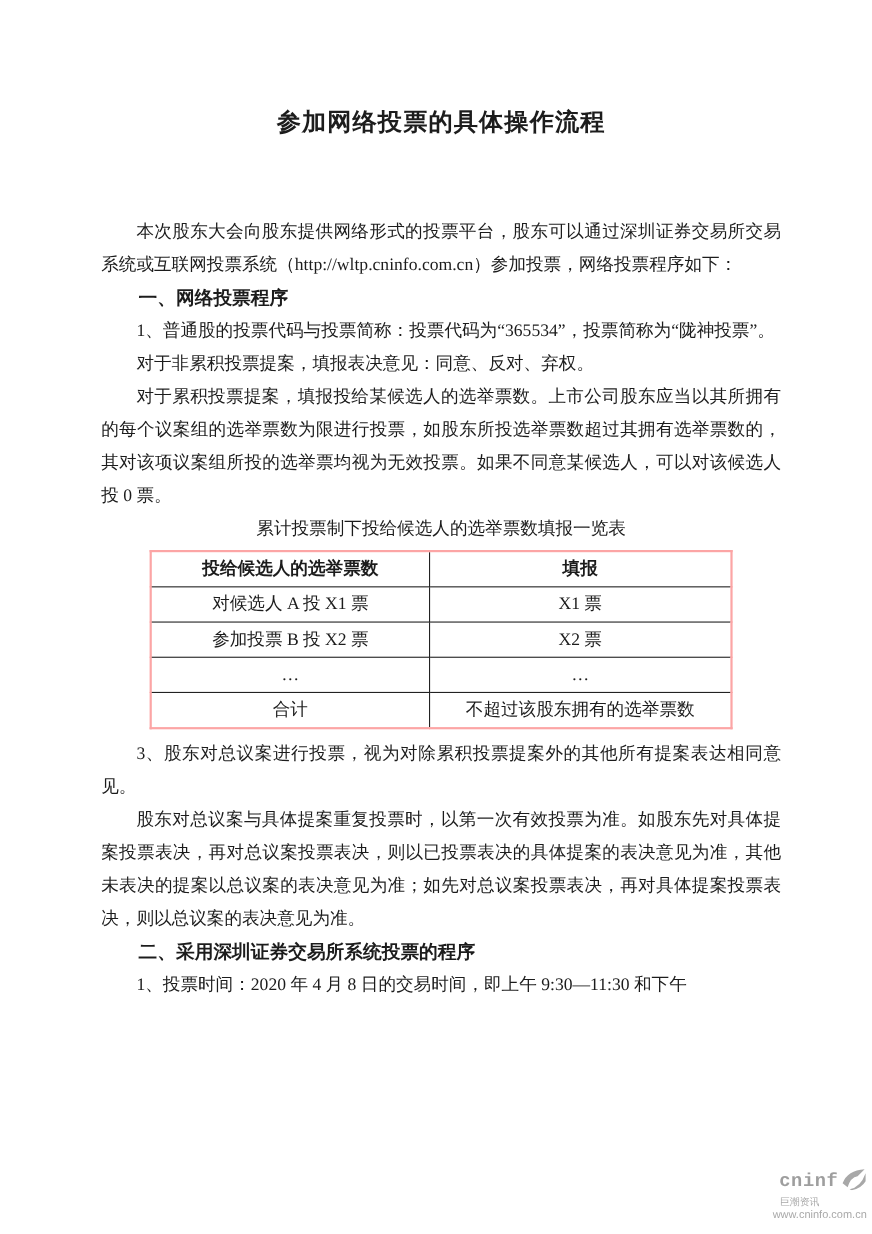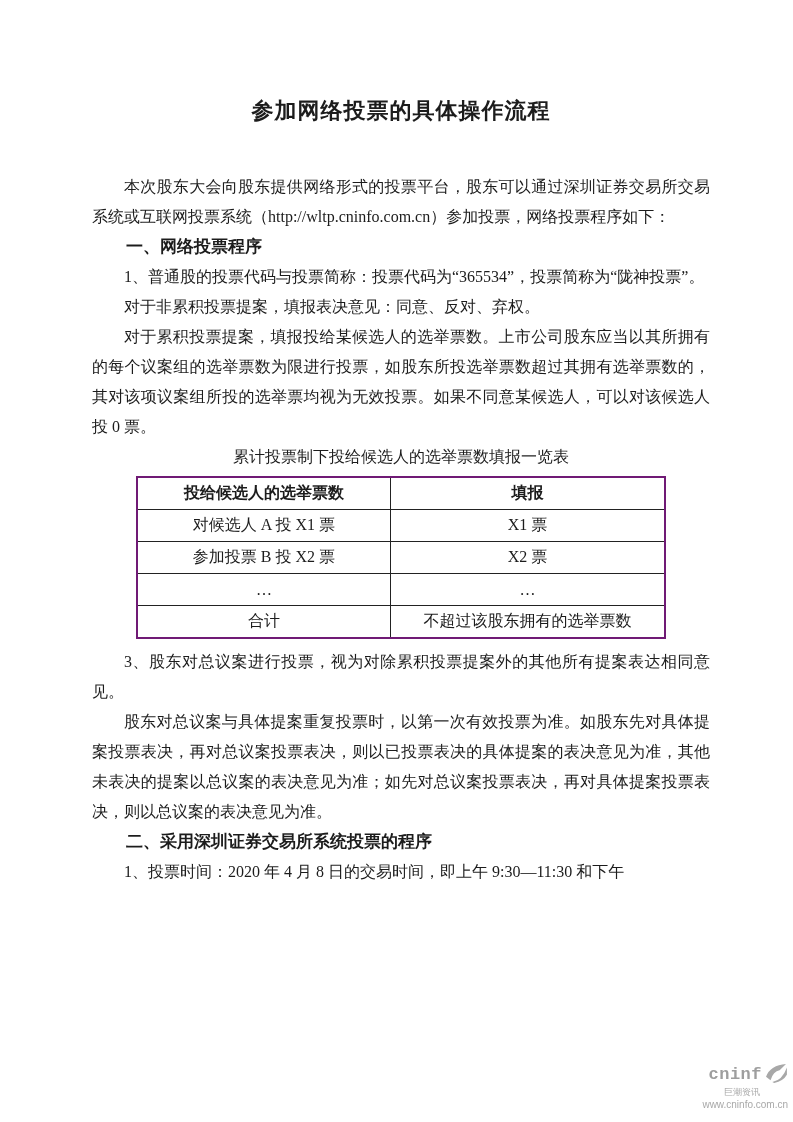--- a/index.html
+++ b/index.html
@@ -9,37 +9,37 @@
     color:#1c1c1c;
   }
   .page { position:relative; width:793px; height:1122px; overflow:hidden; background:#fff; }
   .content { position:absolute; left:92px; top:88px; width:618px; }
 
   .attach { font-size:16px; line-height:30px; margin:0; }
 
   .doc-title {
     font-family:"Liberation Sans","DejaVu Sans",sans-serif;
     font-size:22px; font-weight:bold; text-align:center;
-    line-height:32px; margin:7px 0 45px 0; letter-spacing:1px;
+    line-height:32px; margin:7px 0 69px 0; letter-spacing:1px;
   }
 
   p.body {
     font-size:16px; line-height:30px; margin:0;
     text-align:justify; text-indent:2em;
   }
   h2.sec {
     font-family:"Liberation Sans","DejaVu Sans",sans-serif;
     font-size:17px; font-weight:bold; line-height:30px;
     margin:0; text-indent:2em;
   }
   p.caption { font-size:16px; line-height:30px; margin:0; text-align:center; text-indent:0; }
 
   table.votes {
     width:530px; margin:4px auto 8px auto;
-    border-collapse:collapse; border:2px solid #701a75;
+    border-collapse:collapse; border:2px solid #fca5a5;
     table-layout:fixed;
   }
   table.votes th, table.votes td {
     border:1px solid #222; height:31px; padding:0 6px;
     text-align:center; vertical-align:middle; font-size:16px;
   }
   table.votes th {
     font-family:"Liberation Sans","DejaVu Sans",sans-serif;
     font-weight:bold;
   }
@@ -49,21 +49,21 @@
   .cninfo-logo {
     position:absolute; right:5px; bottom:12px;
     display:flex; flex-direction:column; align-items:flex-end;
     color:#a3a3a3; line-height:1.15;
   }
   .logo-row { display:flex; align-items:center; gap:2px; }
   .logo-text {
     font-family:Liberation Mono, monospace;
     font-weight:bold; font-size:17px; letter-spacing:0.5px; color:#9e9e9e;
   }
-  .logo-sub { font-size:9px; margin:0 28px 1px 0; color:#a8a8a8; }
+  .logo-sub { font-size:9px; margin:0 43px 1px 0; color:#a8a8a8; }
   .logo-url { font-size:10px; font-family:"Liberation Sans","DejaVu Sans",sans-serif; color:#a8a8a8; }
 </style>
 </head>
 <body>
 
 <div class="page">
   <div class="content">
 
 
     <h1 class="doc-title">参加网络投票的具体操作流程</h1>

